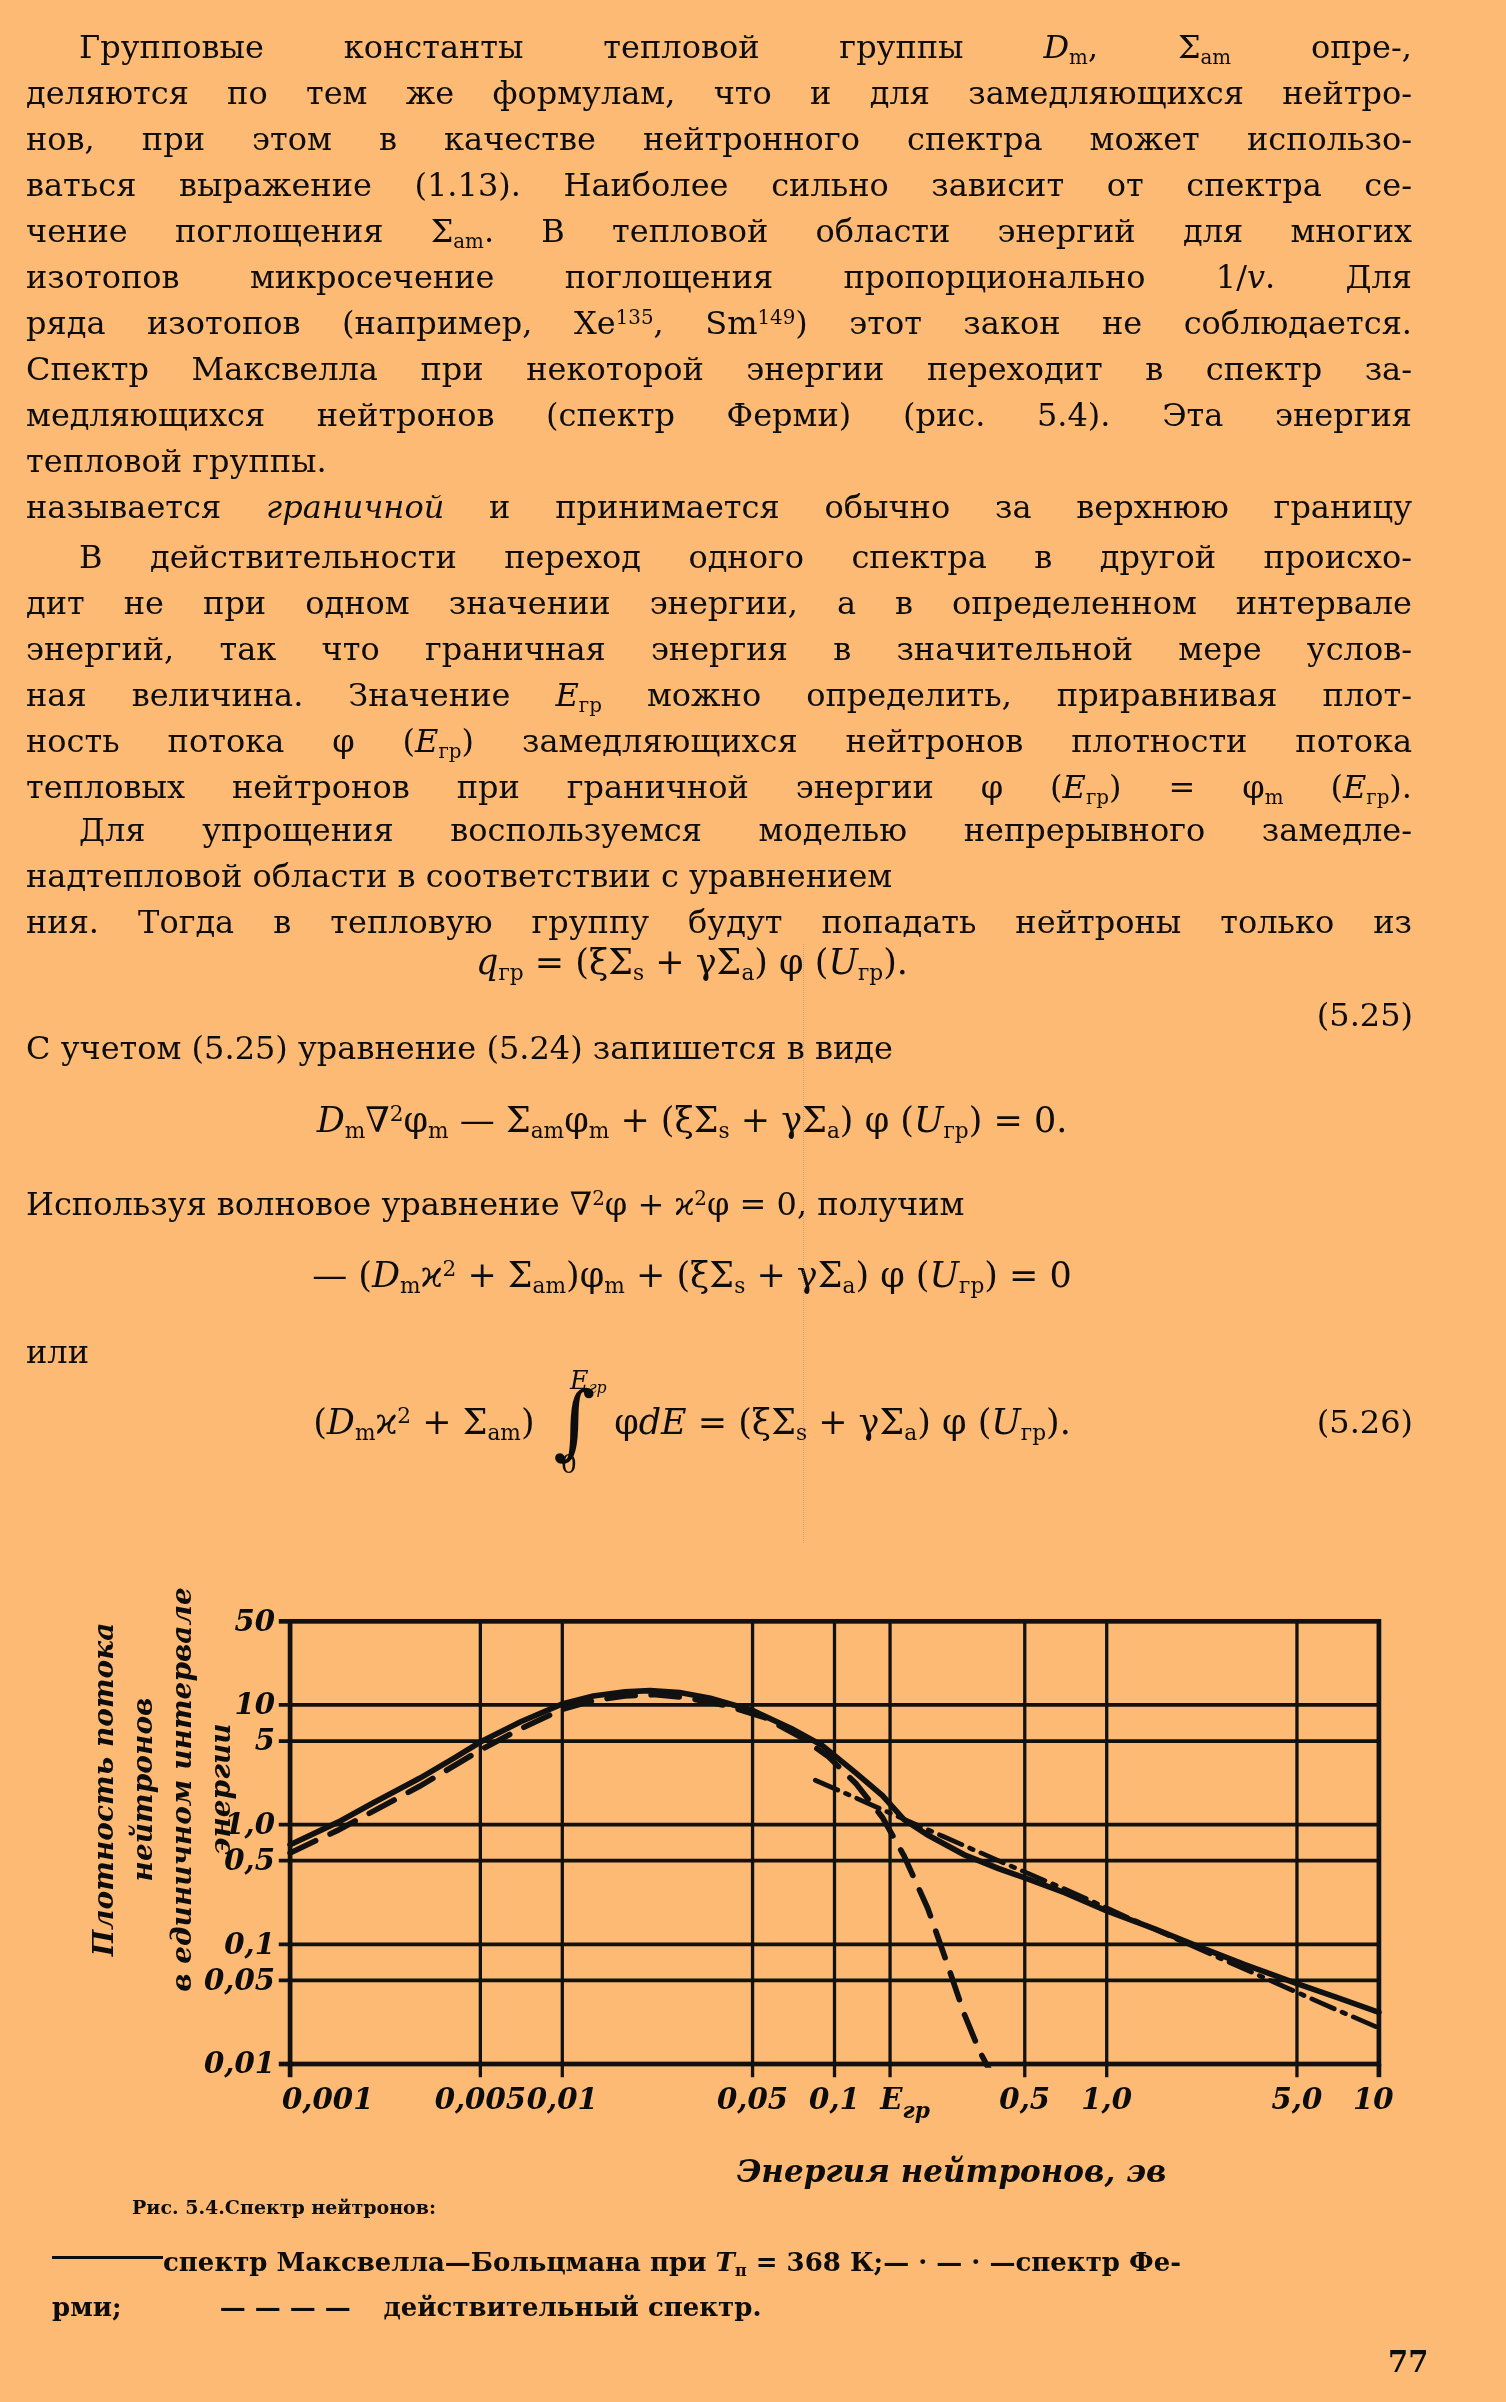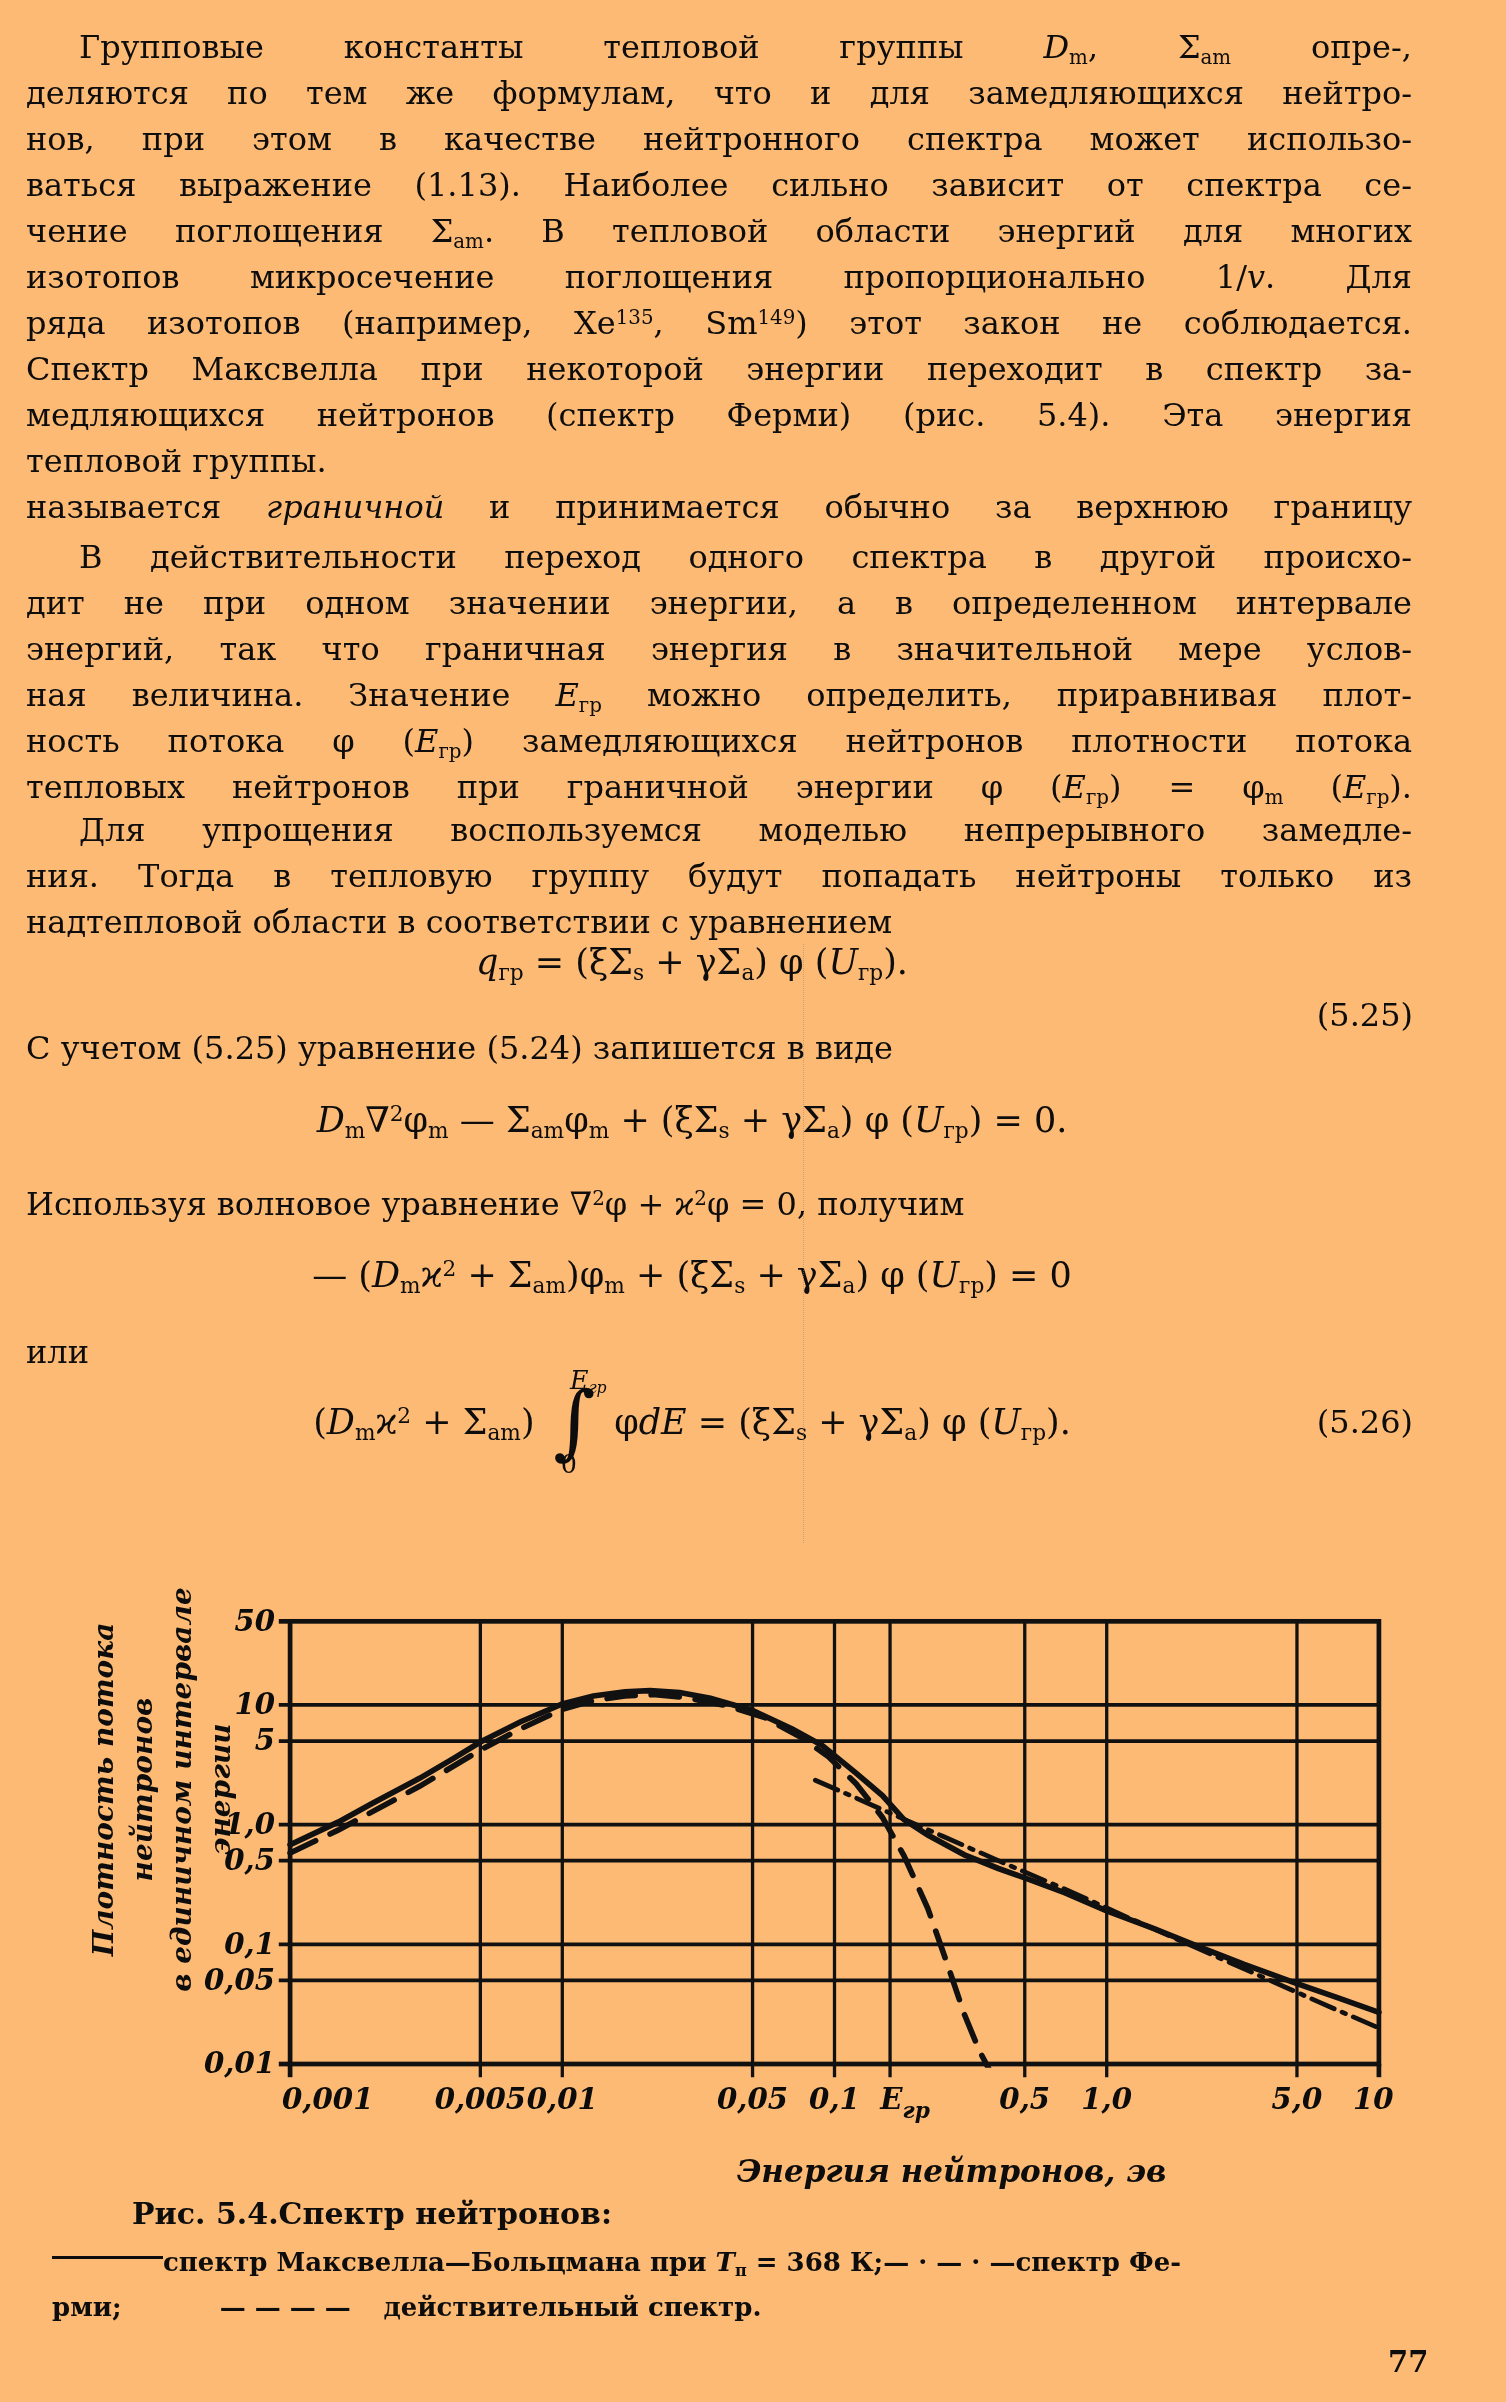--- a/index.html
+++ b/index.html
@@ -22,21 +22,21 @@
   .int-lower{font-size:25.4px;margin-left:-11.3px;margin-top:-5.6px;}
   .artifact-dots{position:absolute;left:803px;top:944px;height:599px;width:0;
                  border-left:1.9px dotted #8a8a84;opacity:.5;}
   .ylab{position:absolute;left:-105px;top:1750px;width:456px;height:79px;
         transform:rotate(-90deg);transform-origin:center;text-align:center;
         font-style:italic;font-weight:bold;font-size:28px;line-height:39px;}
   .xlab{position:absolute;left:650px;top:2121px;width:603px;text-align:center;
         font-style:italic;font-weight:bold;font-size:31px;margin-top:32px;}
   .xtick,.ytick{font-family:"DejaVu Serif","Liberation Serif",serif;
         font-style:italic;font-weight:bold;font-size:31px;fill:#0c0c0c;}
-  .cap-title{position:absolute;left:132px;top:2196px;font-size:30px;font-weight:bold;}
+  .cap-title{position:absolute;left:132px;top:2196px;font-size:19px;font-weight:bold;}
   .cap-l2{position:absolute;left:52px;top:2247px;width:1363px;font-size:26px;font-weight:bold;
           display:flex;align-items:center;justify-content:flex-start;white-space:nowrap;}
   .cap-l3{position:absolute;left:52px;top:2292px;font-size:26px;font-weight:bold;white-space:nowrap;text-align:right;}
   .marker-solid{display:inline-block;width:111px;height:0;border-top:3.8px solid #0d0d0d;margin-bottom:8.5px;}
   .cap-l3 .dashes{margin-left:89px;}
   .cap-l3 .actual-text{margin-left:23.5px;}
   .pgnum{position:absolute;left:1388px;top:2345px;font-size:29px;font-weight:bold;}
 </style>
 </head>
 <body>
@@ -61,22 +61,22 @@
     <div class="ln indent">В действительности переход одного спектра в другой происхо-</div>
     <div class="ln">дит не при одном значении энергии, а в определенном интервале</div>
     <div class="ln">энергий, так что граничная энергия в значительной мере услов-</div>
     <div class="ln">ная величина. Значение <i>E</i><sub>гр</sub> можно определить, приравнивая плот-</div>
     <div class="ln">ность потока φ (<i>E</i><sub>гр</sub>) замедляющихся нейтронов плотности потока</div>
     <div class="ln">тепловых нейтронов при граничной энергии φ (<i>E</i><sub>гр</sub>) = φ<sub>m</sub> (<i>E</i><sub>гр</sub>).</div>
   </div>
 
   <div class="para" style="top:807px">
     <div class="ln indent">Для упрощения воспользуемся моделью непрерывного замедле-</div>
+    <div class="ln short">надтепловой области в соответствии с уравнением</div>
     <div class="ln">ния. Тогда в тепловую группу будут попадать нейтроны только из</div>
-    <div class="ln short">надтепловой области в соответствии с уравнением</div>
   </div>
 
   <div class="diseq" style="top:942px"><i>q</i><sub>гр</sub> = (ξΣ<sub>s</sub> + γΣ<sub>a</sub>) φ (<i>U</i><sub>гр</sub>).</div>
   <div class="eqnum" style="top:996px">(5.25)</div>
 
   <div class="eqtext" style="top:1026px">С учетом (5.25) уравнение (5.24) запишется в виде</div>
 
   <div class="diseq" style="top:1100px"><i>D</i><sub>m</sub>∇<sup>2</sup>φ<sub>m</sub> — Σ<sub>am</sub>φ<sub>m</sub> + (ξΣ<sub>s</sub> + γΣ<sub>a</sub>) φ (<i>U</i><sub>гр</sub>) = 0.</div>
 
   <div class="eqtext" style="top:1182px">Используя волновое уравнение ∇<sup>2</sup>φ + ϰ<sup>2</sup>φ = 0, получим</div>

